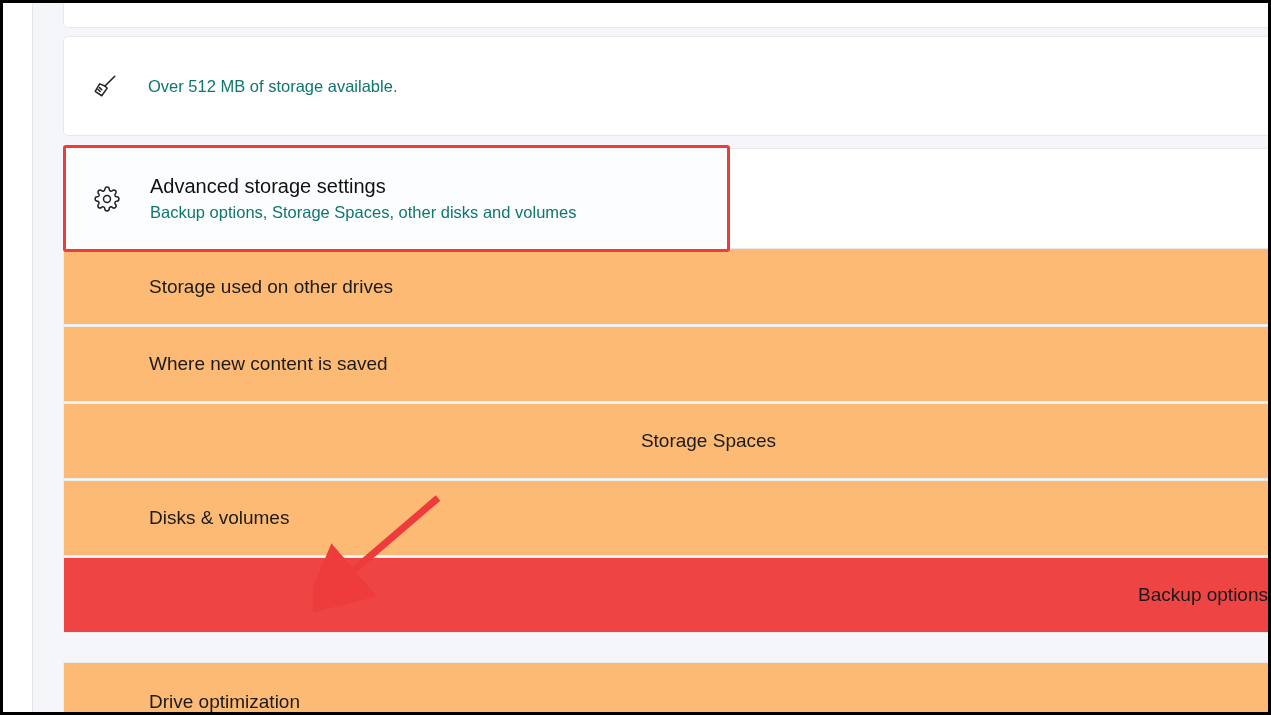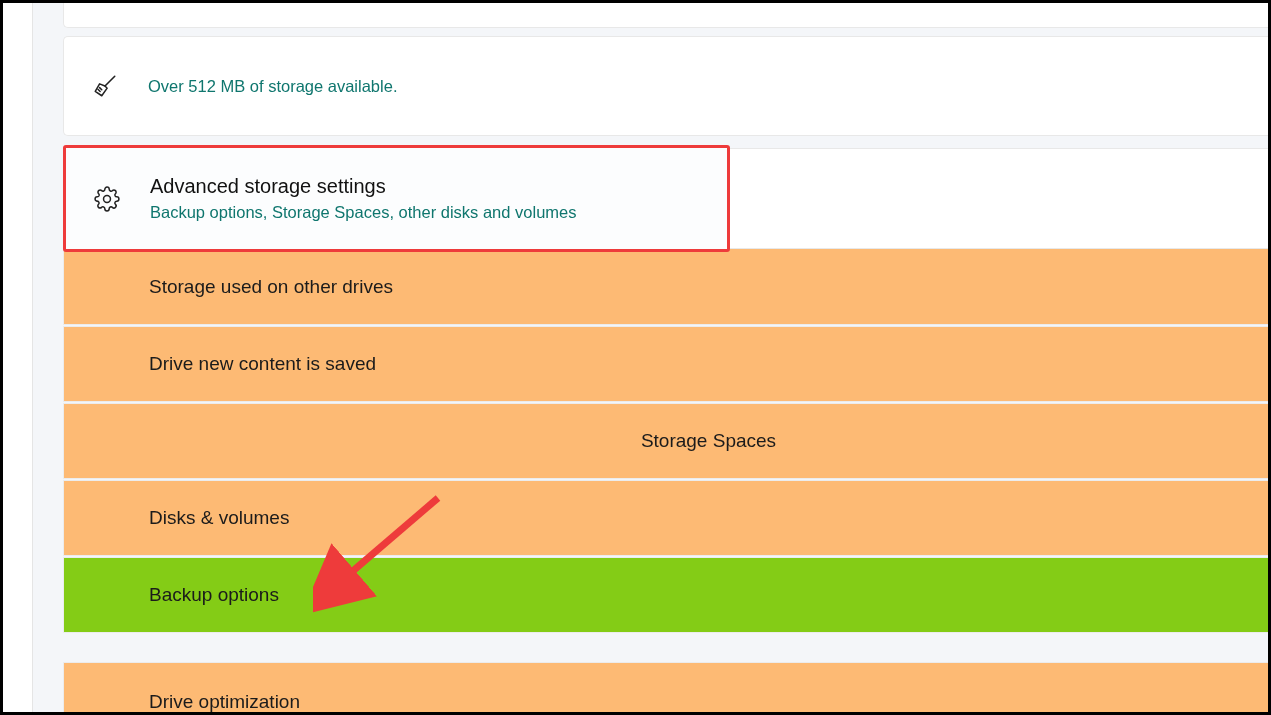--- a/index.html
+++ b/index.html
@@ -76,21 +76,21 @@
     align-items: center;
     padding-left: 85px;
     font-size: 19px;
     color: #1b1b1b;
     z-index: 2;
   }
   .sub-1 { top: 246px; border-top: none;}
   .sub-2 { top: 323px; }
   .sub-3 { top: 400px; justify-content: center; }
   .sub-4 { top: 477px; }
-  .sub-5 { top: 554px; background:#84cc16; }
+  .sub-5 { top: 554px; background:#ef4444;justify-content:flex-end; }
   .sub-6 { top: 659px; height: 79px; border-bottom: none;}
   .icon-slot {
     width: 26px; height: 26px;
     display: flex; align-items: center; justify-content: center;
     flex: 0 0 26px;
     margin-right: 30px;
     color: #222;
   }
   .text-col { display: flex; flex-direction: column; gap: 2px; }
   .title { font-size: 20px; font-weight: 400; color: #111; line-height: 1.3; }
@@ -140,21 +140,21 @@
     <div class="text-col">
       <div class="title">Advanced storage settings</div>
       <div class="subtitle">Backup options, Storage Spaces, other disks and volumes</div>
     </div>
   </div>
 
   <div class="sub-tile sub-1">
     <span>Storage used on other drives</span>
   </div>
   <div class="sub-tile sub-2">
-    <span>Drive new content is saved</span>
+    <span>Where new content is saved</span>
   </div>
   <div class="sub-tile sub-3">
     <span>Storage Spaces</span>
   </div>
   <div class="sub-tile sub-4">
     <span>Disks &amp; volumes</span>
   </div>
   <div class="sub-tile sub-5">
     <span>Backup options</span>
   </div>

